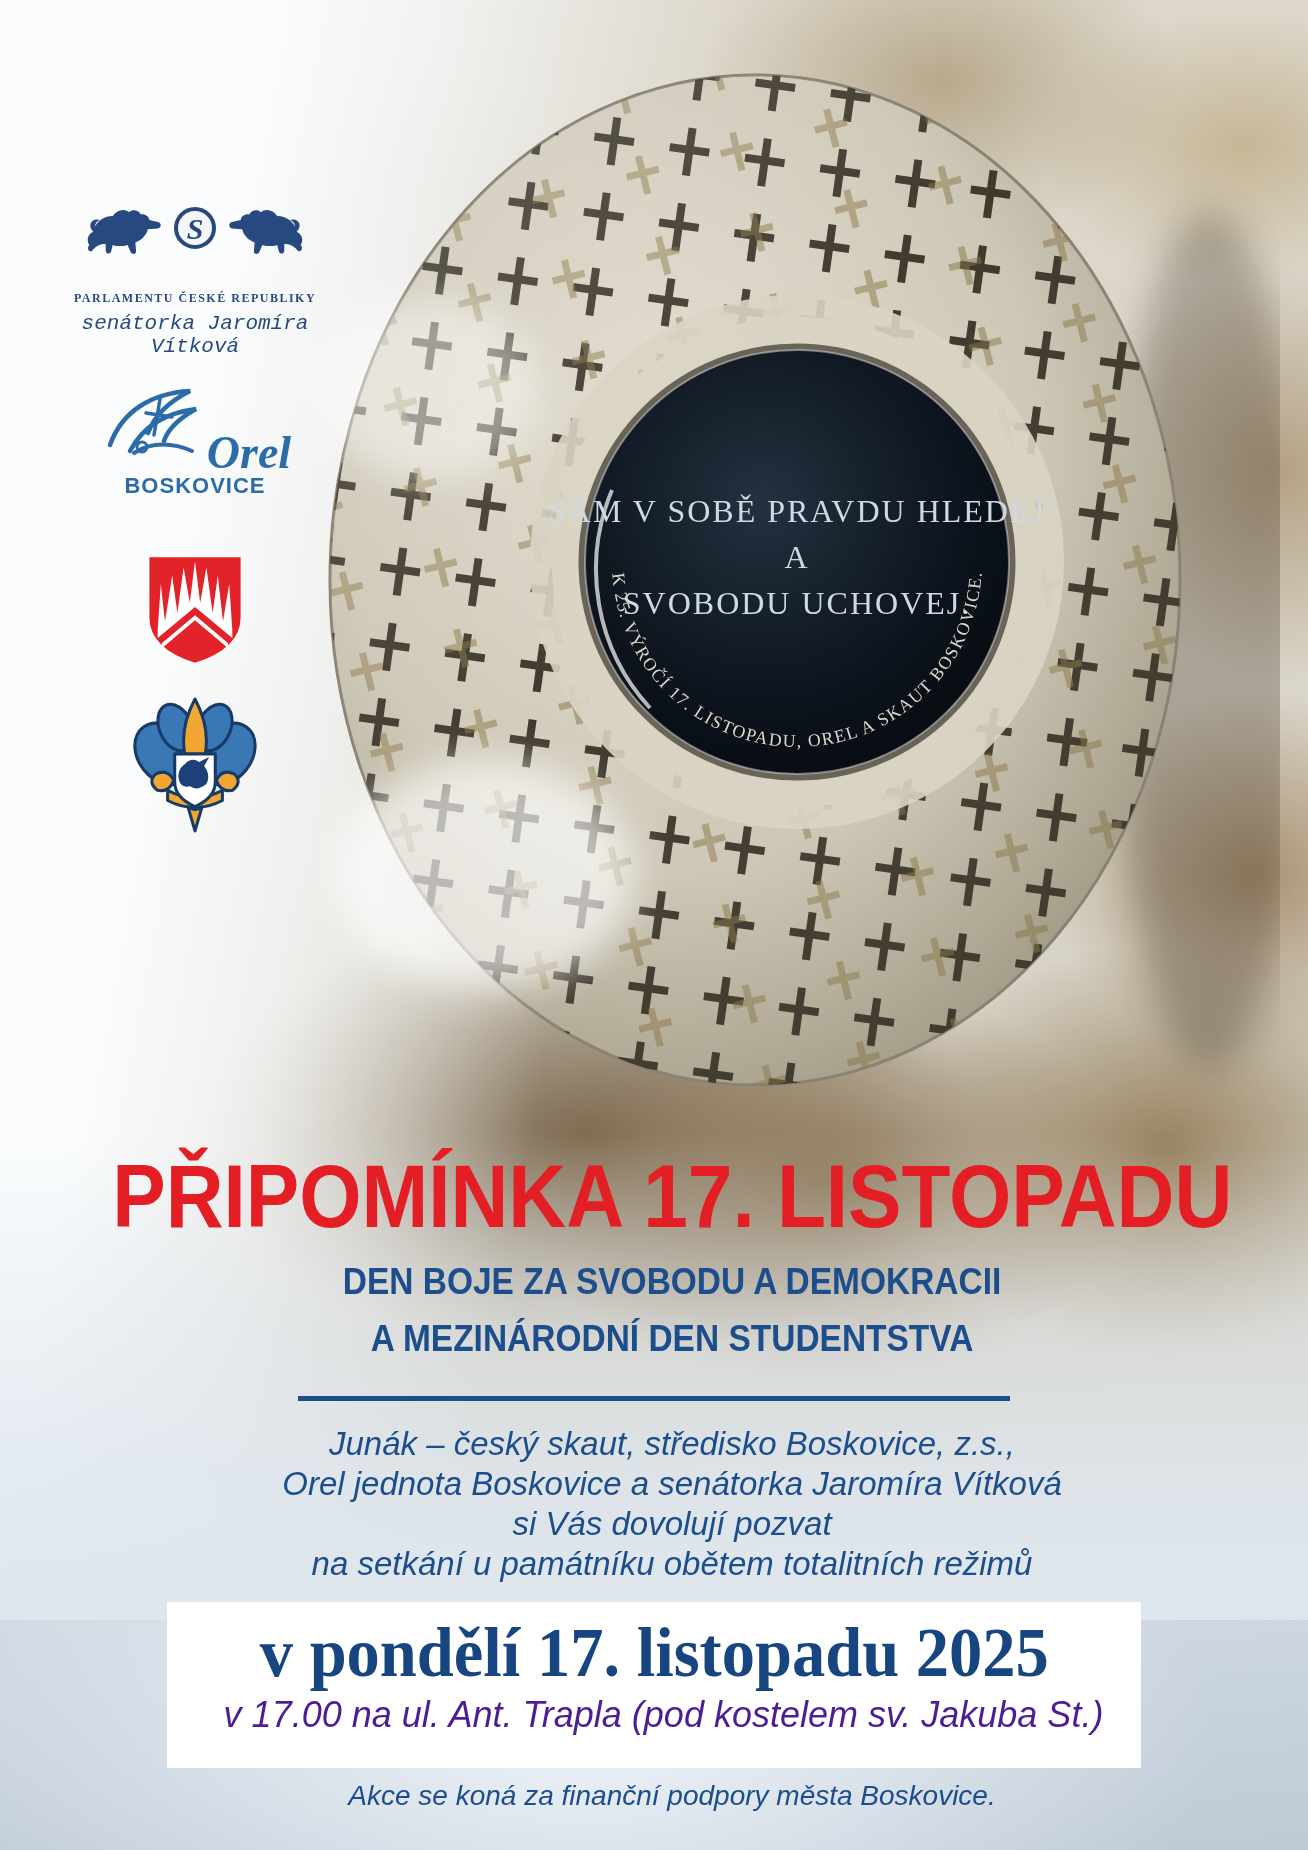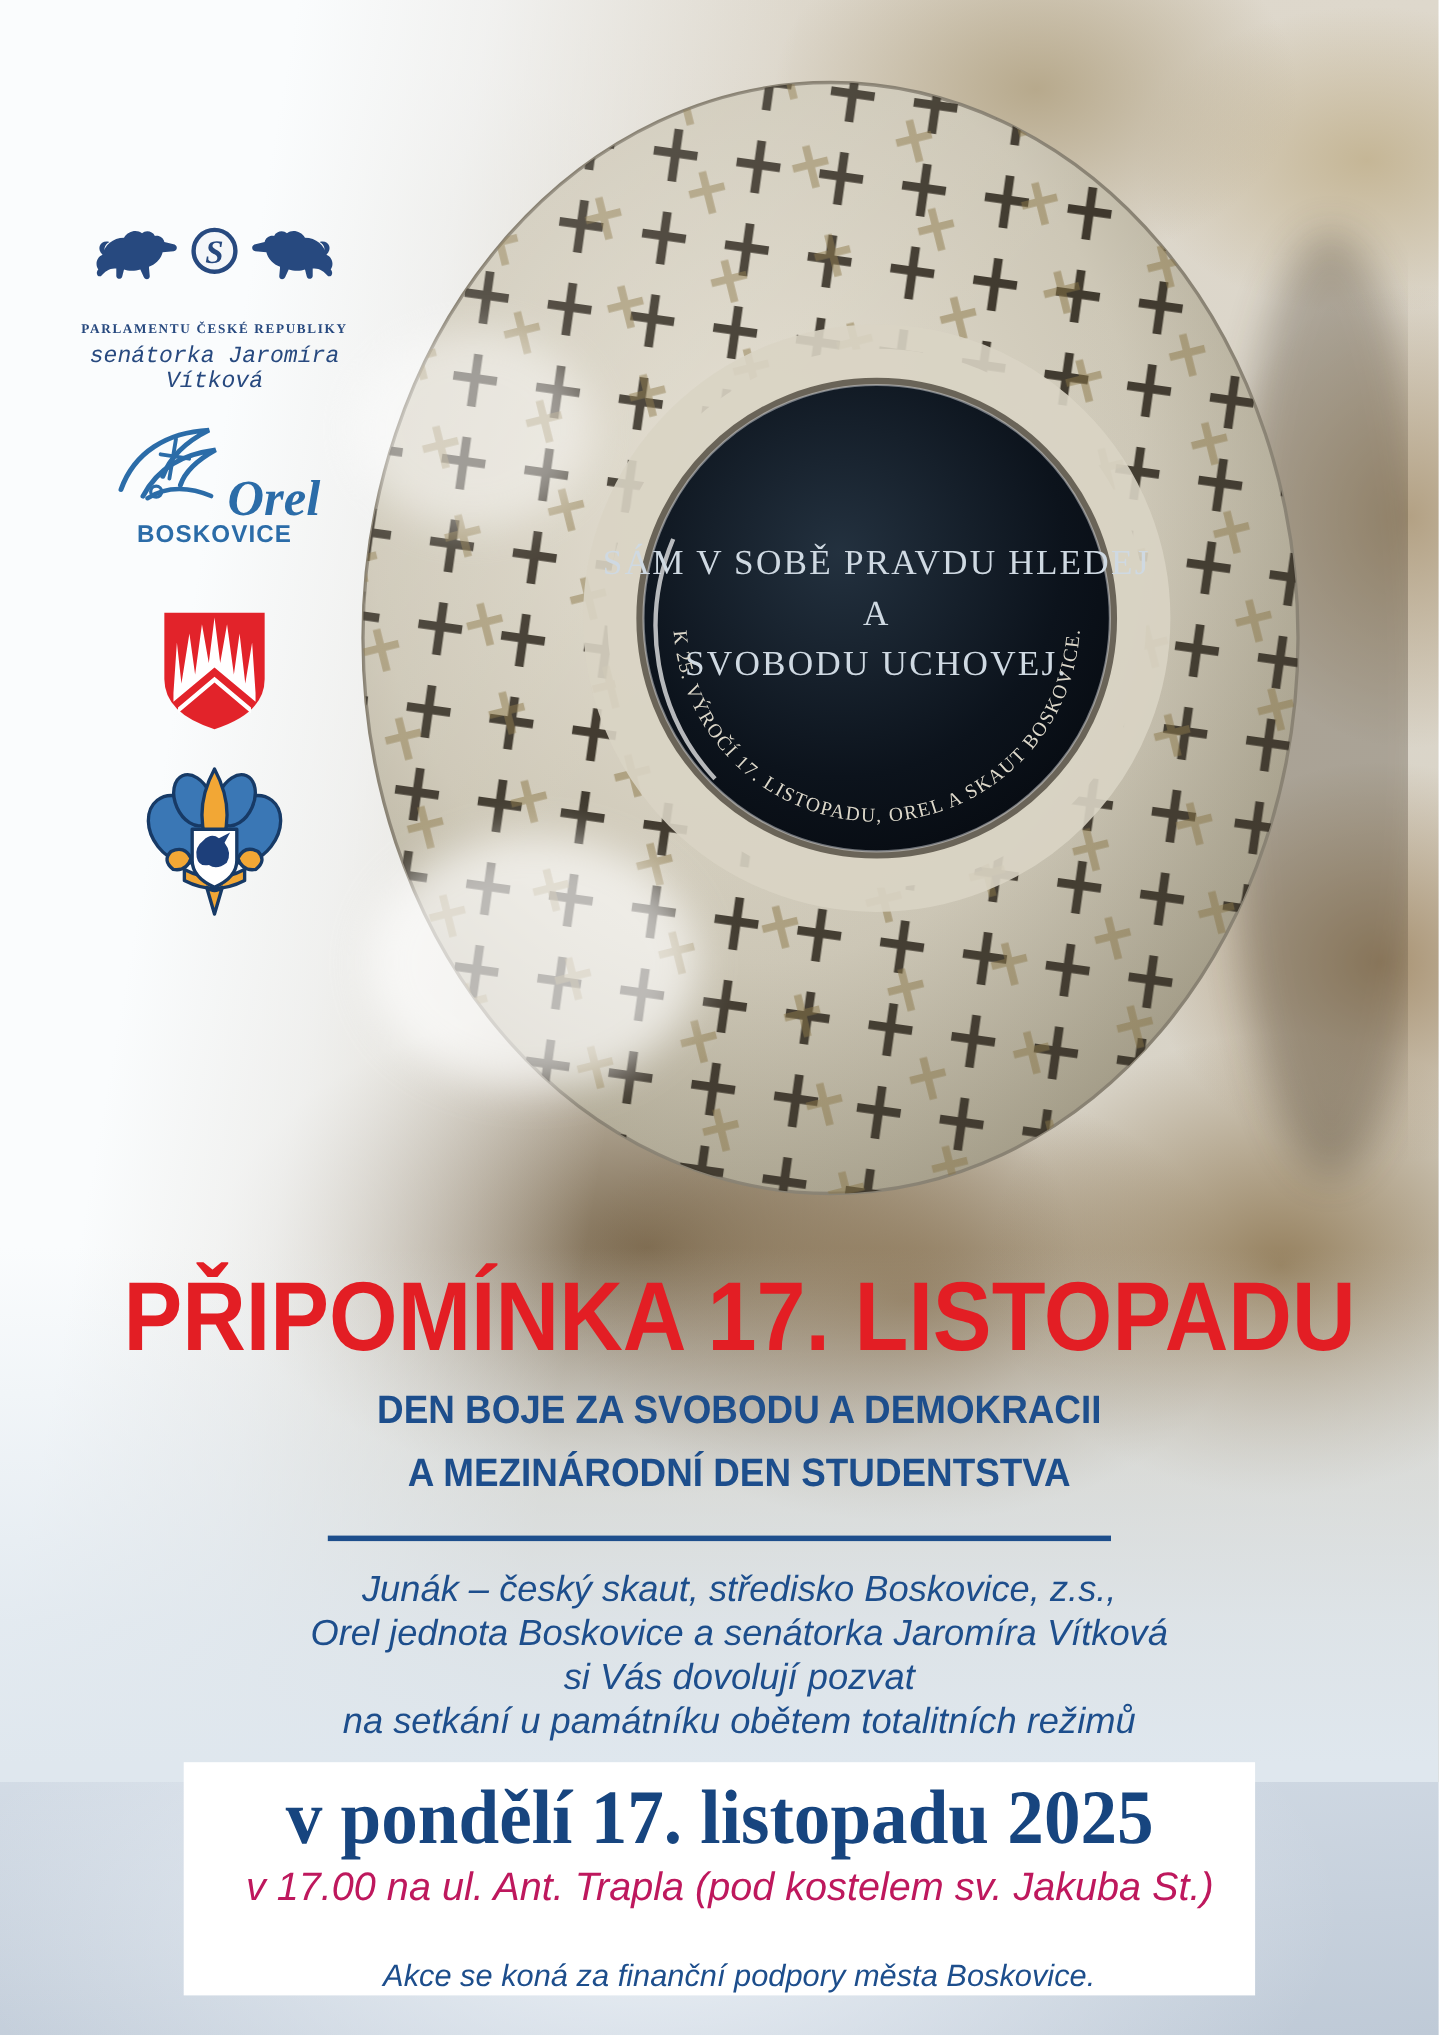--- a/index.html
+++ b/index.html
@@ -39,24 +39,24 @@
   .arms{top:368px;}
   .skaut{top:508px;}
   
   .line{position:absolute;left:0;right:0;text-align:center;z-index:2;padding-left:36px;}
   .condense{display:inline-block;transform:scaleX(.9);transform-origin:center;white-space:nowrap;}
   .title{top:1152px;font-size:89px;font-weight:bold;color:#e31e24;line-height:1;}
   .subtitle{top:1253px;font-size:36px;font-weight:bold;color:#1d4e8c;line-height:57px;}
   .subtitle .condense{transform:scaleX(.93);}
   .divider{position:absolute;top:1396px;left:50%;width:712px;height:5px;margin-left:-356px;background:#1d4e8c;z-index:2;}
   .invite{top:1424px;font-size:33px;font-style:italic;color:#1d4e8c;line-height:40px;}
-  .datebox{position:absolute;top:1602px;left:50%;transform:translateX(-50%);width:974px;height:212px;background:#ffffff;text-align:center;z-index:2;}
+  .datebox{position:absolute;top:1602px;left:50%;transform:translateX(-50%);width:974px;height:166px;background:#ffffff;text-align:center;z-index:2;}
   .date{font-family:"Liberation Serif",serif;font-weight:bold;font-size:70px;color:#17457f;margin-top:14px;line-height:1.05;}
   .date .condense{transform:scaleX(.95);}
-  .place{font-size:36px;font-style:italic;color:#be185d;margin-top:4px;margin-left:19px;}
+  .place{font-size:36px;font-style:italic;color:#4c1d95;margin-top:4px;margin-left:19px;}
   .footer{top:1780px;font-size:28px;font-style:italic;color:#1d4e8c;}
 </style>
 </head>
 <body>
 
 <div class="poster">
 
   <div class="photo"></div>
 
   <svg class="disc" viewBox="0 0 1000 1100">

